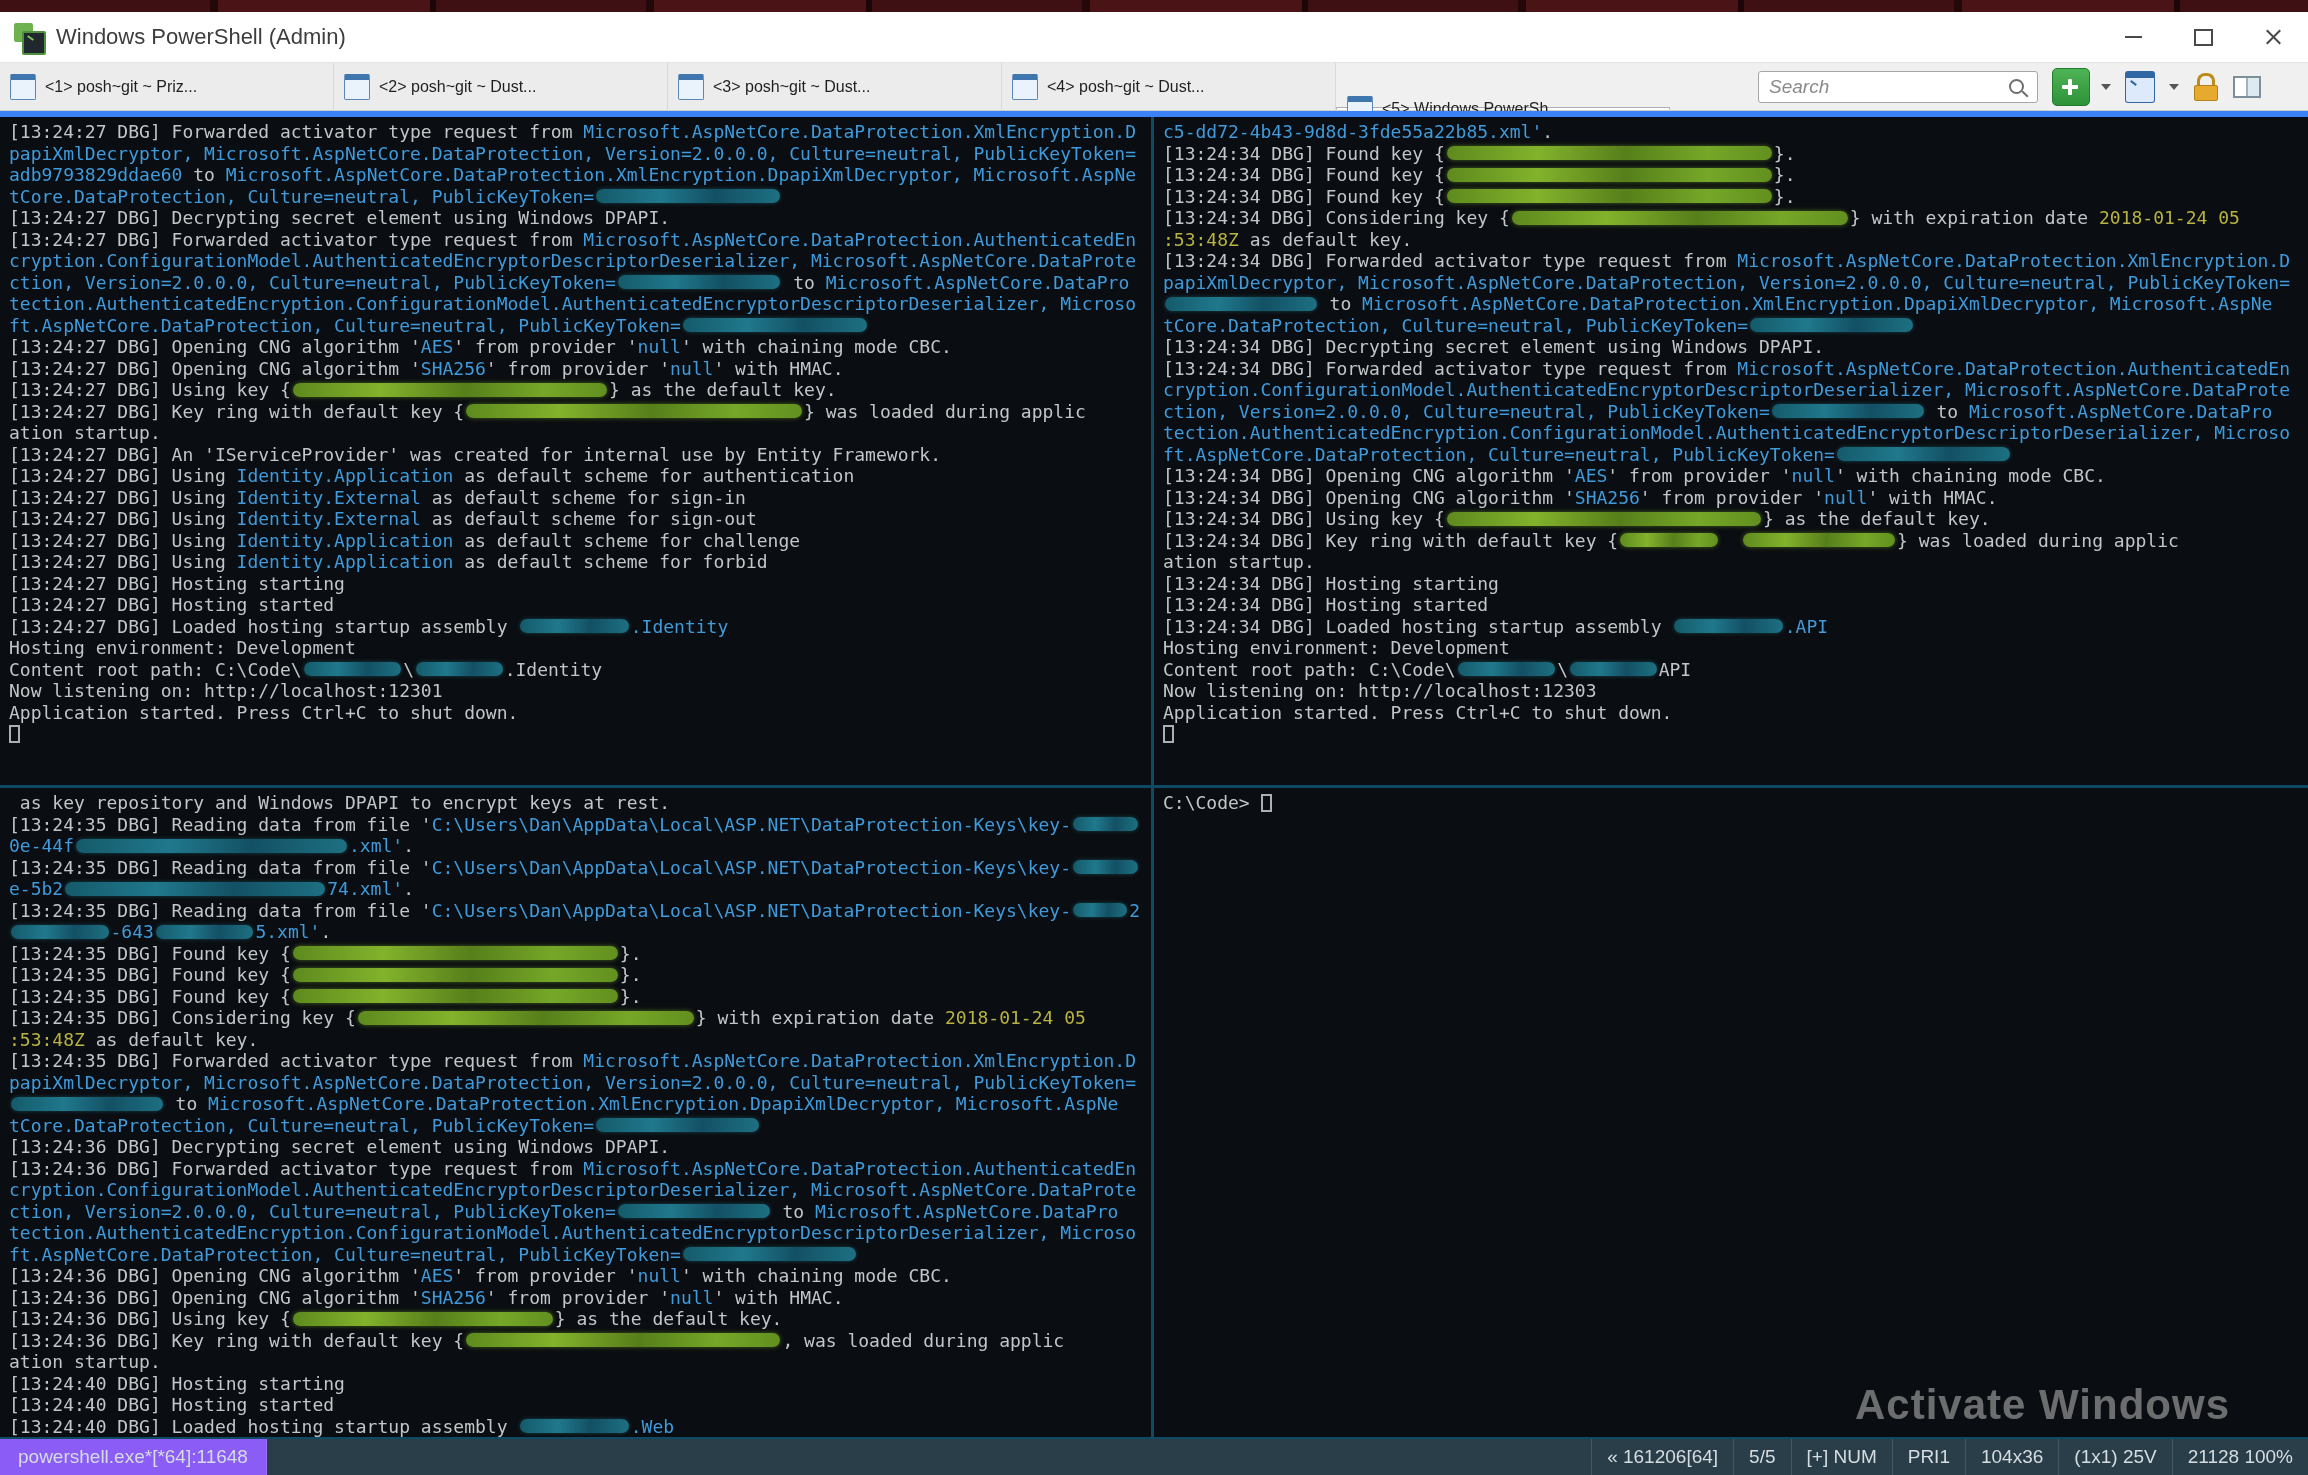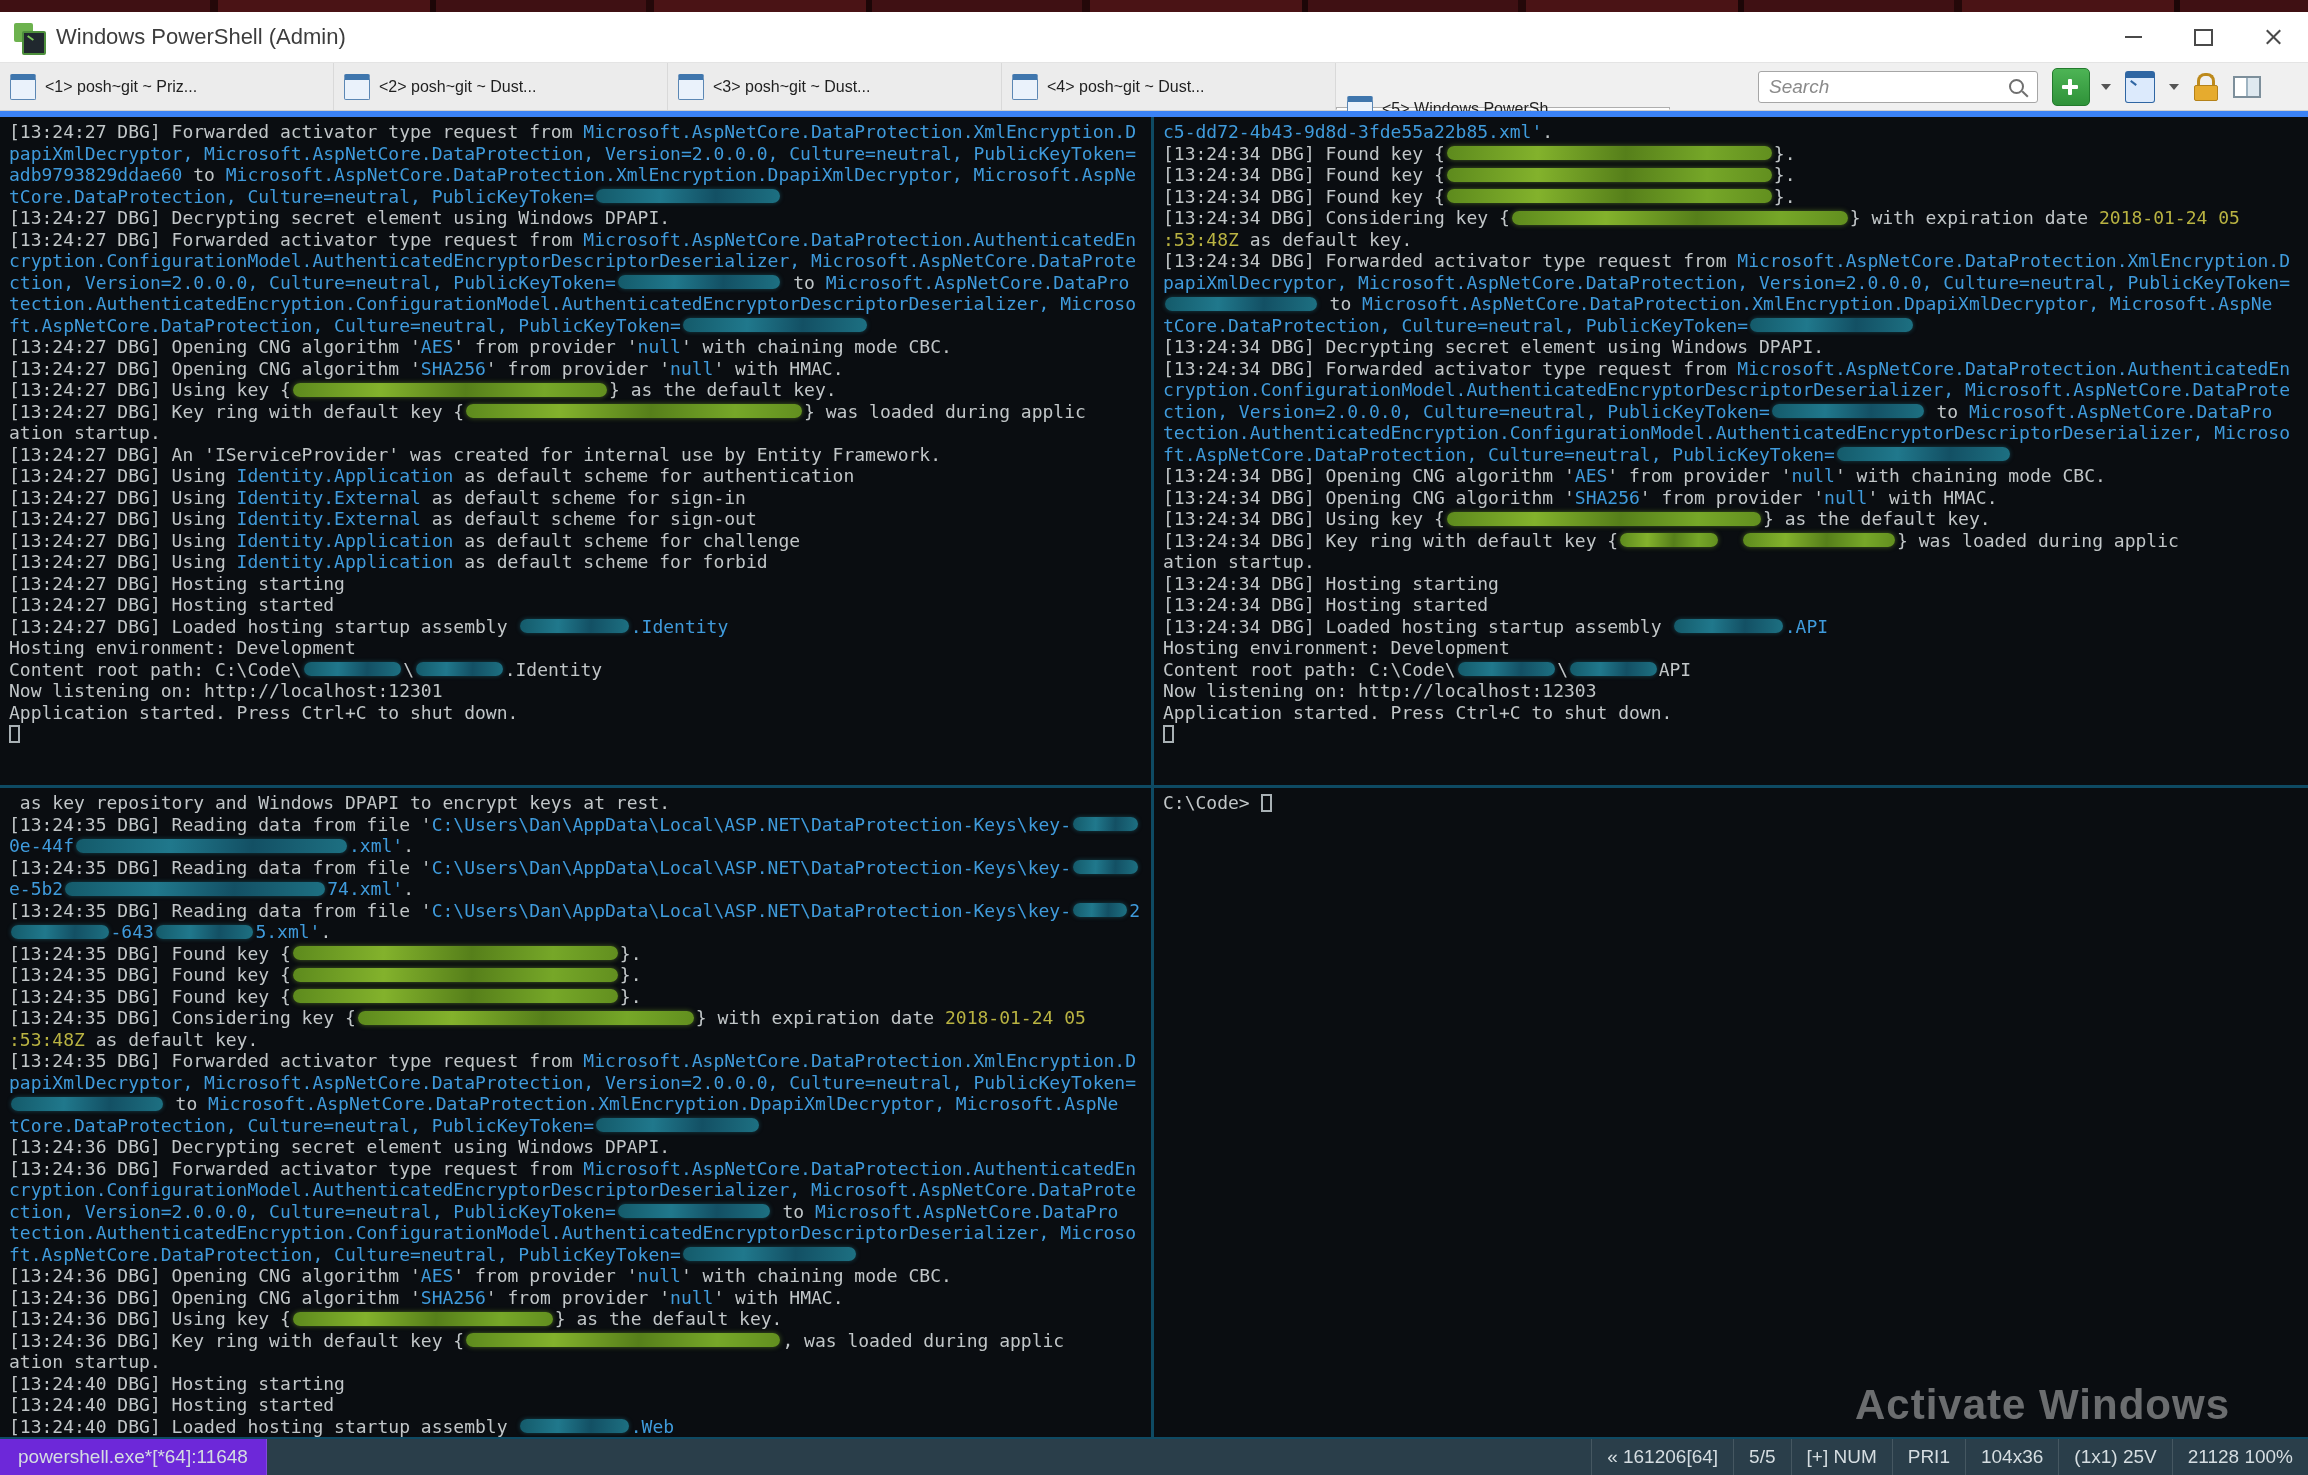--- a/index.html
+++ b/index.html
@@ -58,21 +58,21 @@
   .ln{white-space:pre;height:21.5px;line-height:21.5px;font-family:"DejaVu Sans Mono",monospace;font-size:18px;color:#c1c6c8;}
   .ln .cy{color:#3f9bdc;}
   .ln .ye{color:#b9b342;}
   .redact{display:inline-block;height:14px;border-radius:7px;vertical-align:middle;margin:0 2px 3px 2px;}
   .redact.green{background:linear-gradient(93deg,#5d8a1d,#83b22c 28%,#567f1a 55%,#76a728 80%,#628f1f);box-shadow:0 0 5px rgba(130,180,45,.5);filter:blur(.5px);}
   .redact.teal{background:linear-gradient(93deg,#145a6a,#20788c 35%,#135064 65%,#1d7082);box-shadow:0 0 4px rgba(32,120,140,.5);filter:blur(.5px);}
   .cursor{display:inline-block;width:11px;height:18px;border:2px solid #a9b1b5;vertical-align:middle;margin-bottom:3px;box-sizing:border-box;}
 
   
   .statusbar{height:36px;background:#2a3e4a;display:flex;align-items:stretch;color:#d5dde1;font-size:19px;}
-  .sb-left{display:flex;align-items:center;padding:0 18px;background:#6d28d9;border-right:1px solid rgba(255,255,255,.15);}
+  .sb-left{display:flex;align-items:center;padding:0 18px;background:#8b5cf6;border-right:1px solid rgba(255,255,255,.15);}
   .sb-right{margin-left:auto;display:flex;align-items:stretch;}
   .sb-item{display:flex;align-items:center;padding:0 15px;border-left:1px solid rgba(255,255,255,.13);white-space:nowrap;}
 
   .watermark{position:absolute;right:78px;bottom:46px;font-size:42px;color:rgba(242,242,242,.42);letter-spacing:1px;pointer-events:none;font-weight:bold;}
 </style>
 </head>
 <body>
 
 <div class="window">
   <div class="top-strip"></div>

